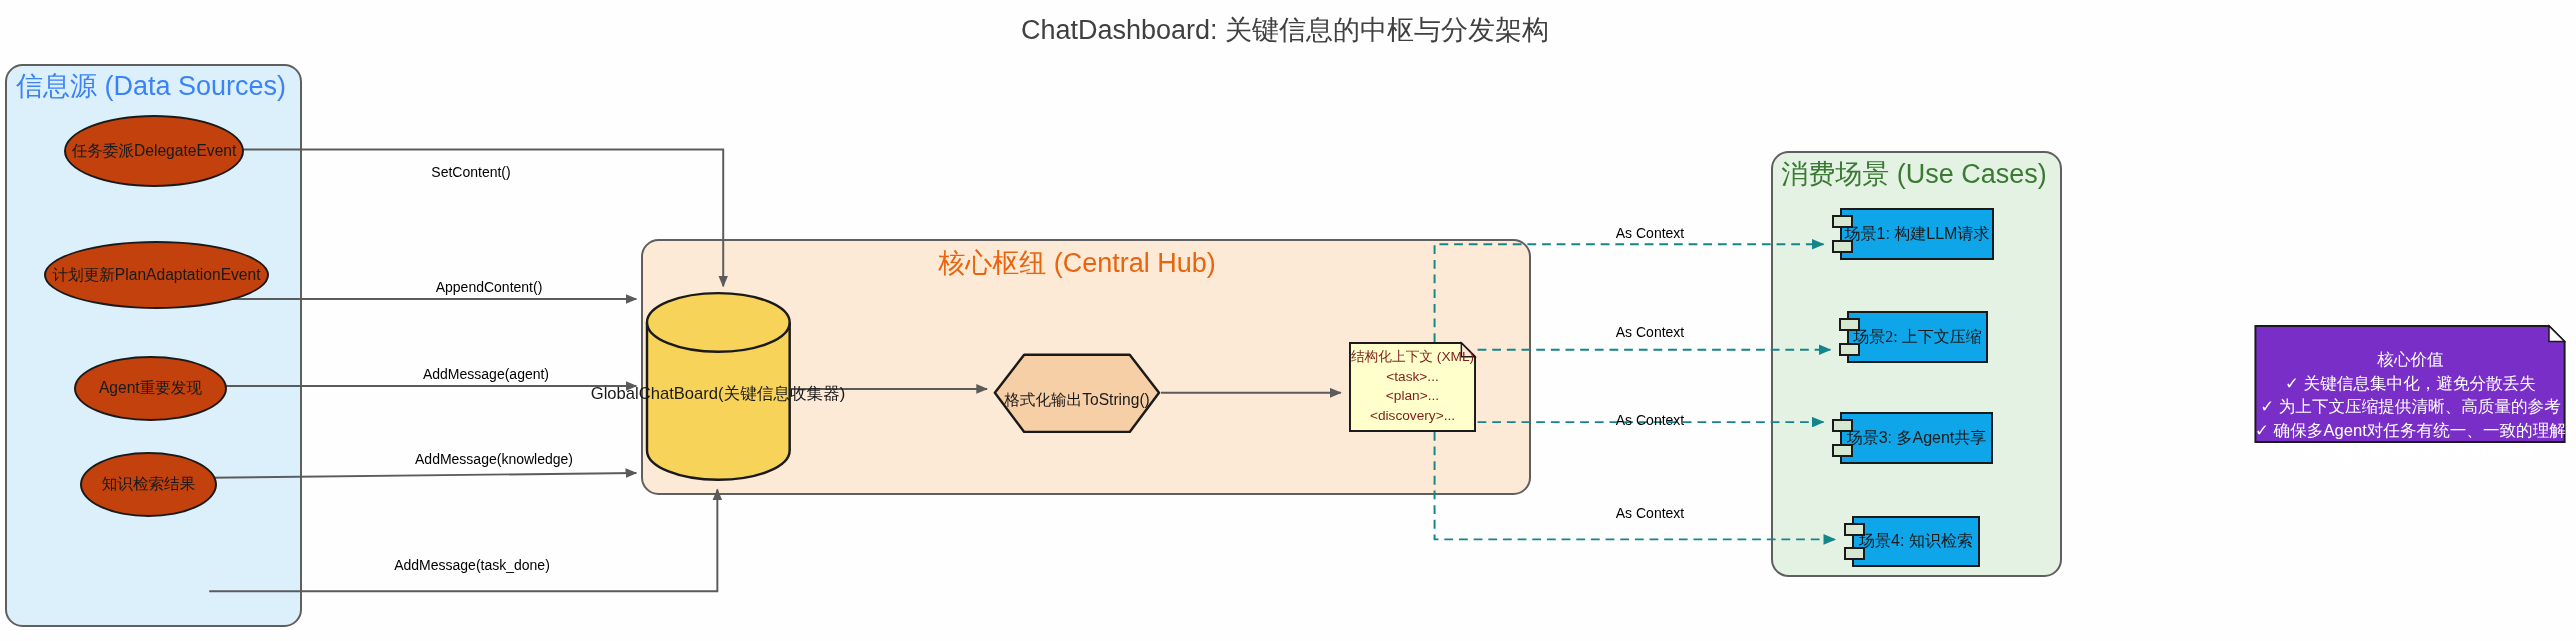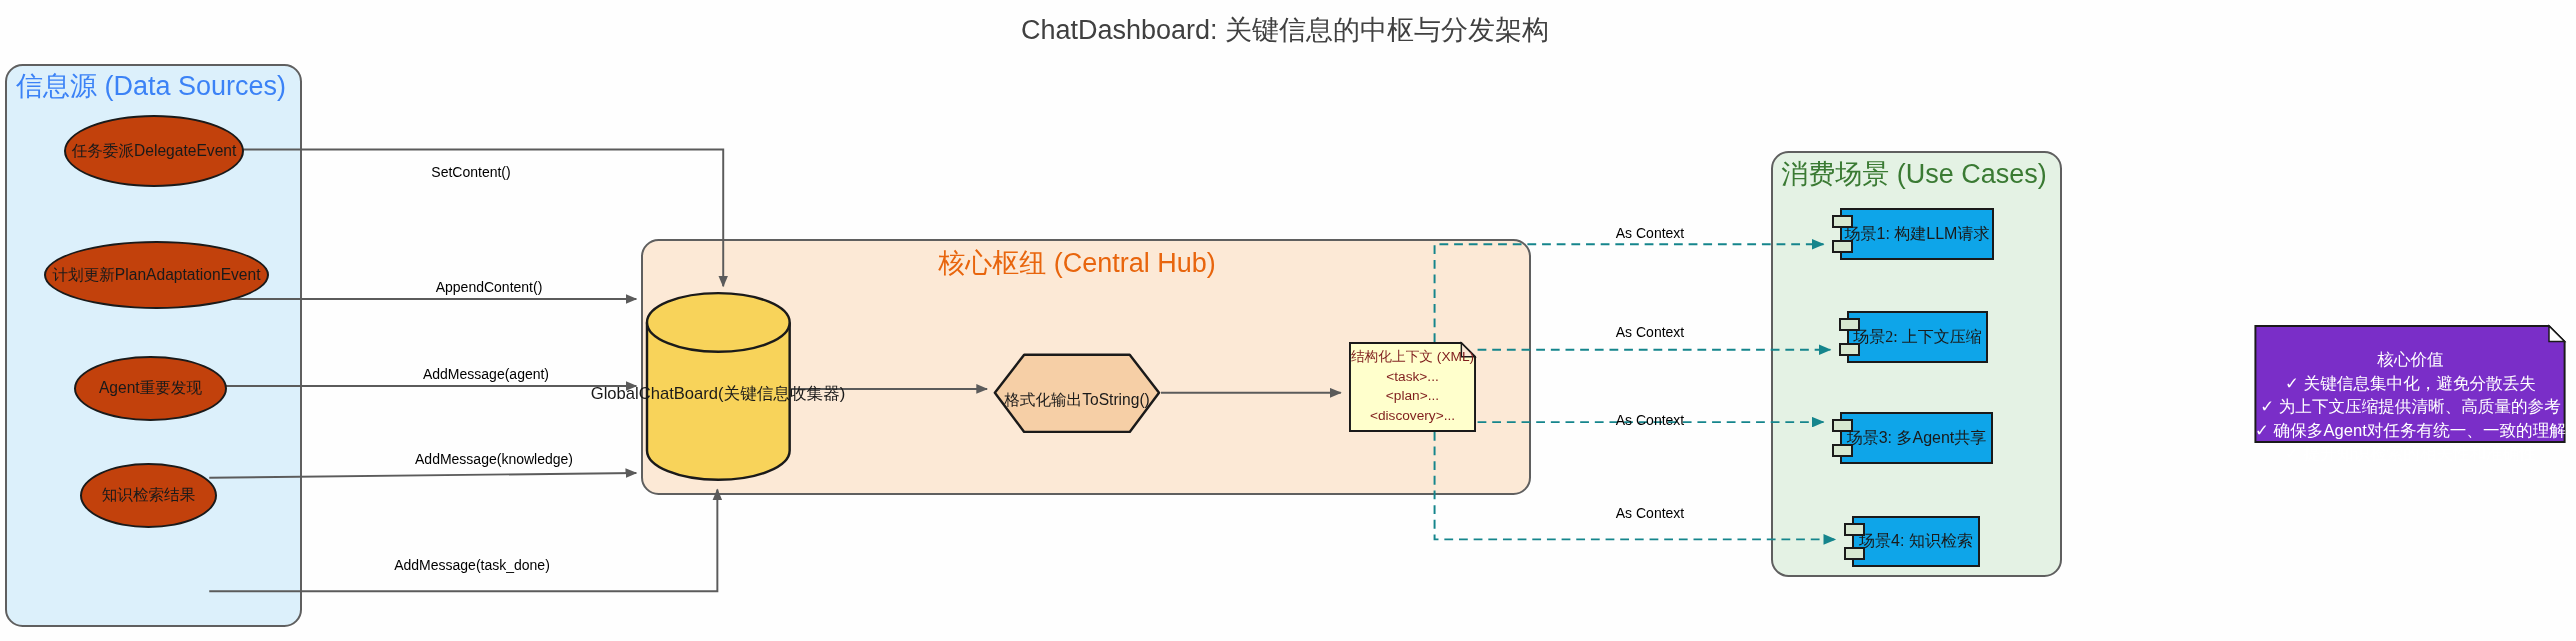--- a/index.html
+++ b/index.html
@@ -19,21 +19,21 @@
   .group-title{font-size:27px;white-space:nowrap;z-index:4;transform:translateX(-50%);}
   .t-sources{left:151px;top:68px;color:#3b82f6;}
   .t-hub{left:1077px;top:245px;color:#e8650d;}
   .t-use{left:1914px;top:156px;color:#3a7a33;}
 
   .ellipse{border:2.4px solid #1a1a1a;border-radius:50%;background:#c2410c;z-index:3;
            font-size:15.6px;line-height:1.3;flex-direction:row;}
   .el1{left:64px;top:115px;width:176px;height:68px;}
   .el2{left:44px;top:241px;width:221px;height:64px;}
   .el3{left:74px;top:356px;width:149px;height:61px;}
-  .el4{left:80px;top:463px;width:133px;height:61px;justify-content:center;}
+  .el4{left:80px;top:452px;width:133px;height:61px;justify-content:center;}
   .el5{left:80px;top:561px;width:133px;height:61px;}
 
   .edge-label{font-size:14px;color:#000000;transform:translate(-50%,-50%);white-space:nowrap;z-index:4;}
 
   .shape-text{z-index:4;font-size:16.6px;line-height:1.35;transform:translate(-50%,-50%);}
 
   .comp{background:#0ea5e9;border:2.4px solid #1a1a1a;z-index:3;font-size:16px;}
   .comp .tab{position:absolute;left:-9.8px;width:16.6px;height:8.8px;background:#d7e8d0;border:2px solid #1a1a1a;}
   .comp .tab.top{top:4.9px;} .comp .tab.bot{bottom:4.9px;}
 

